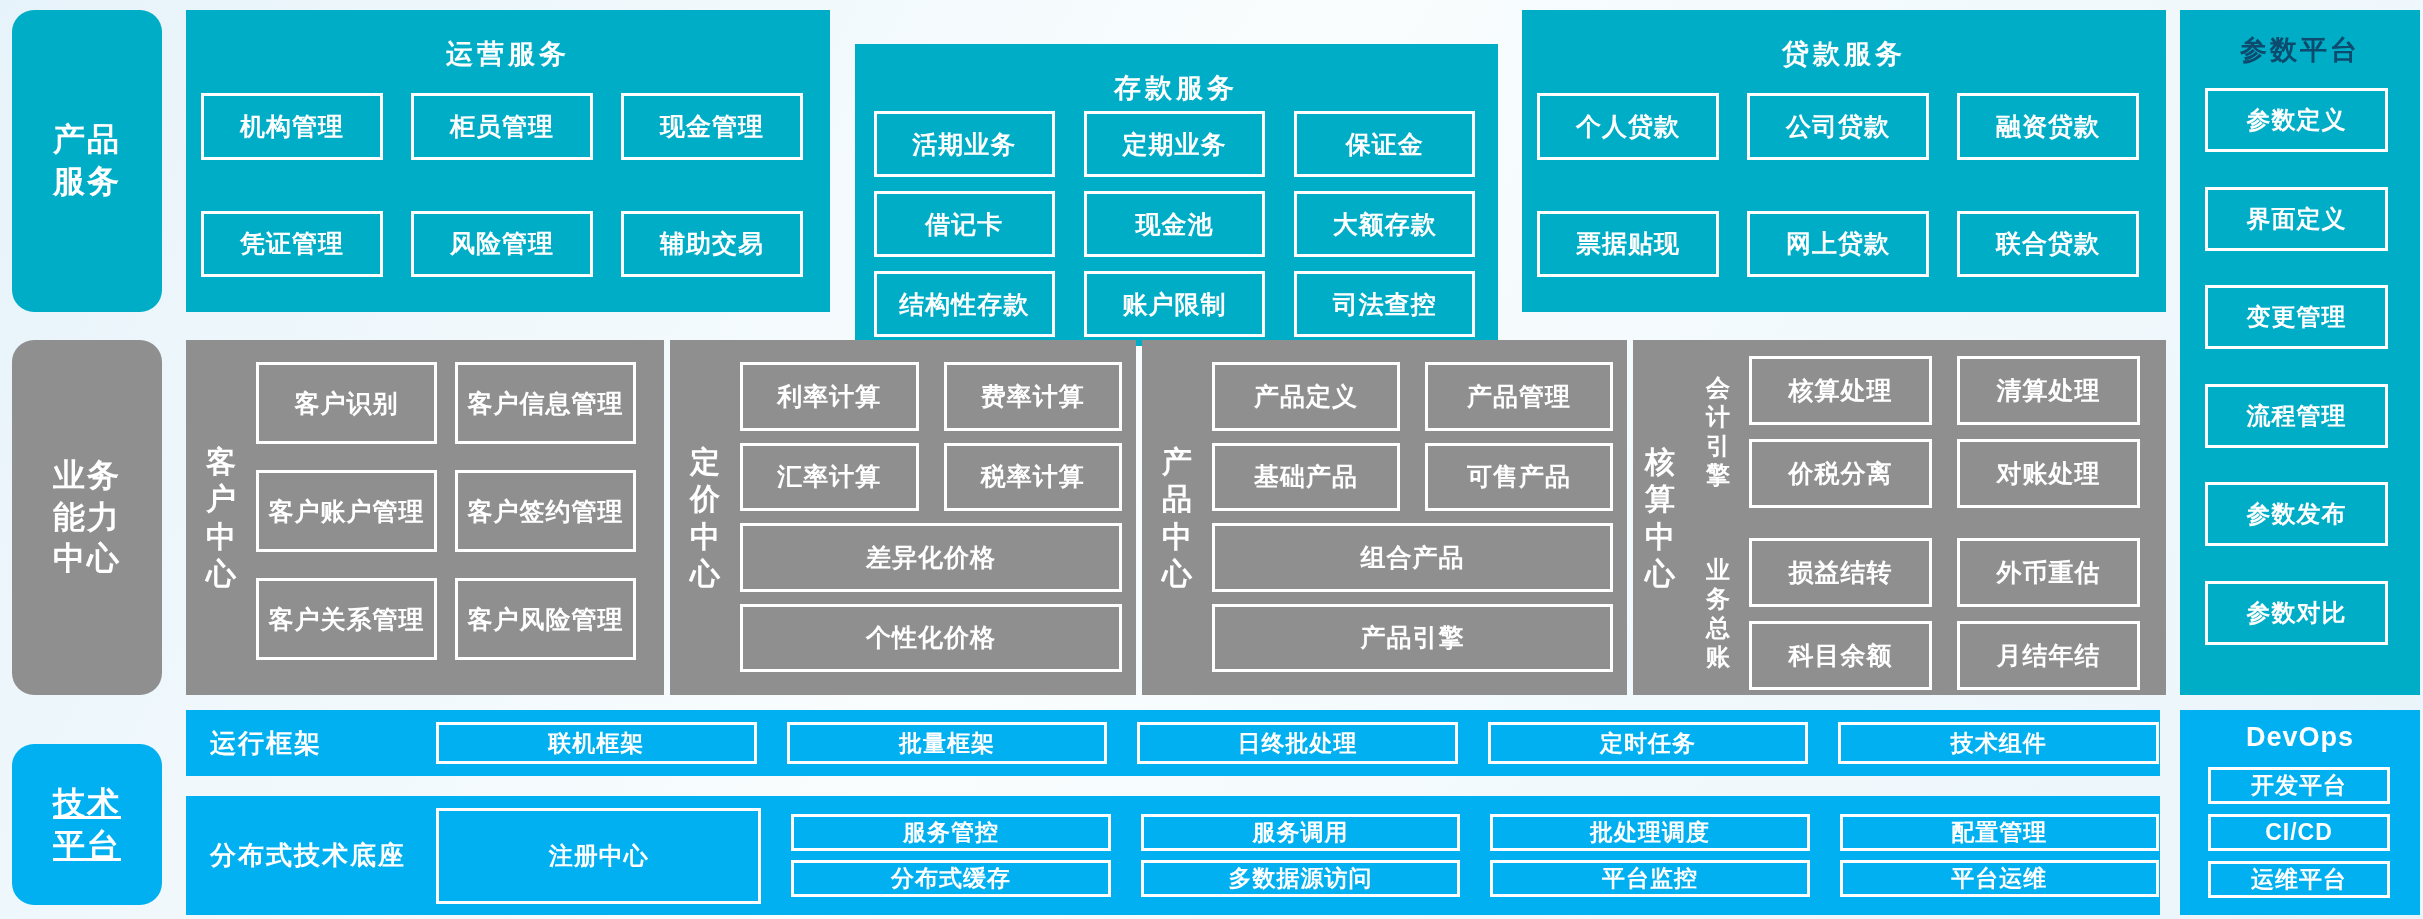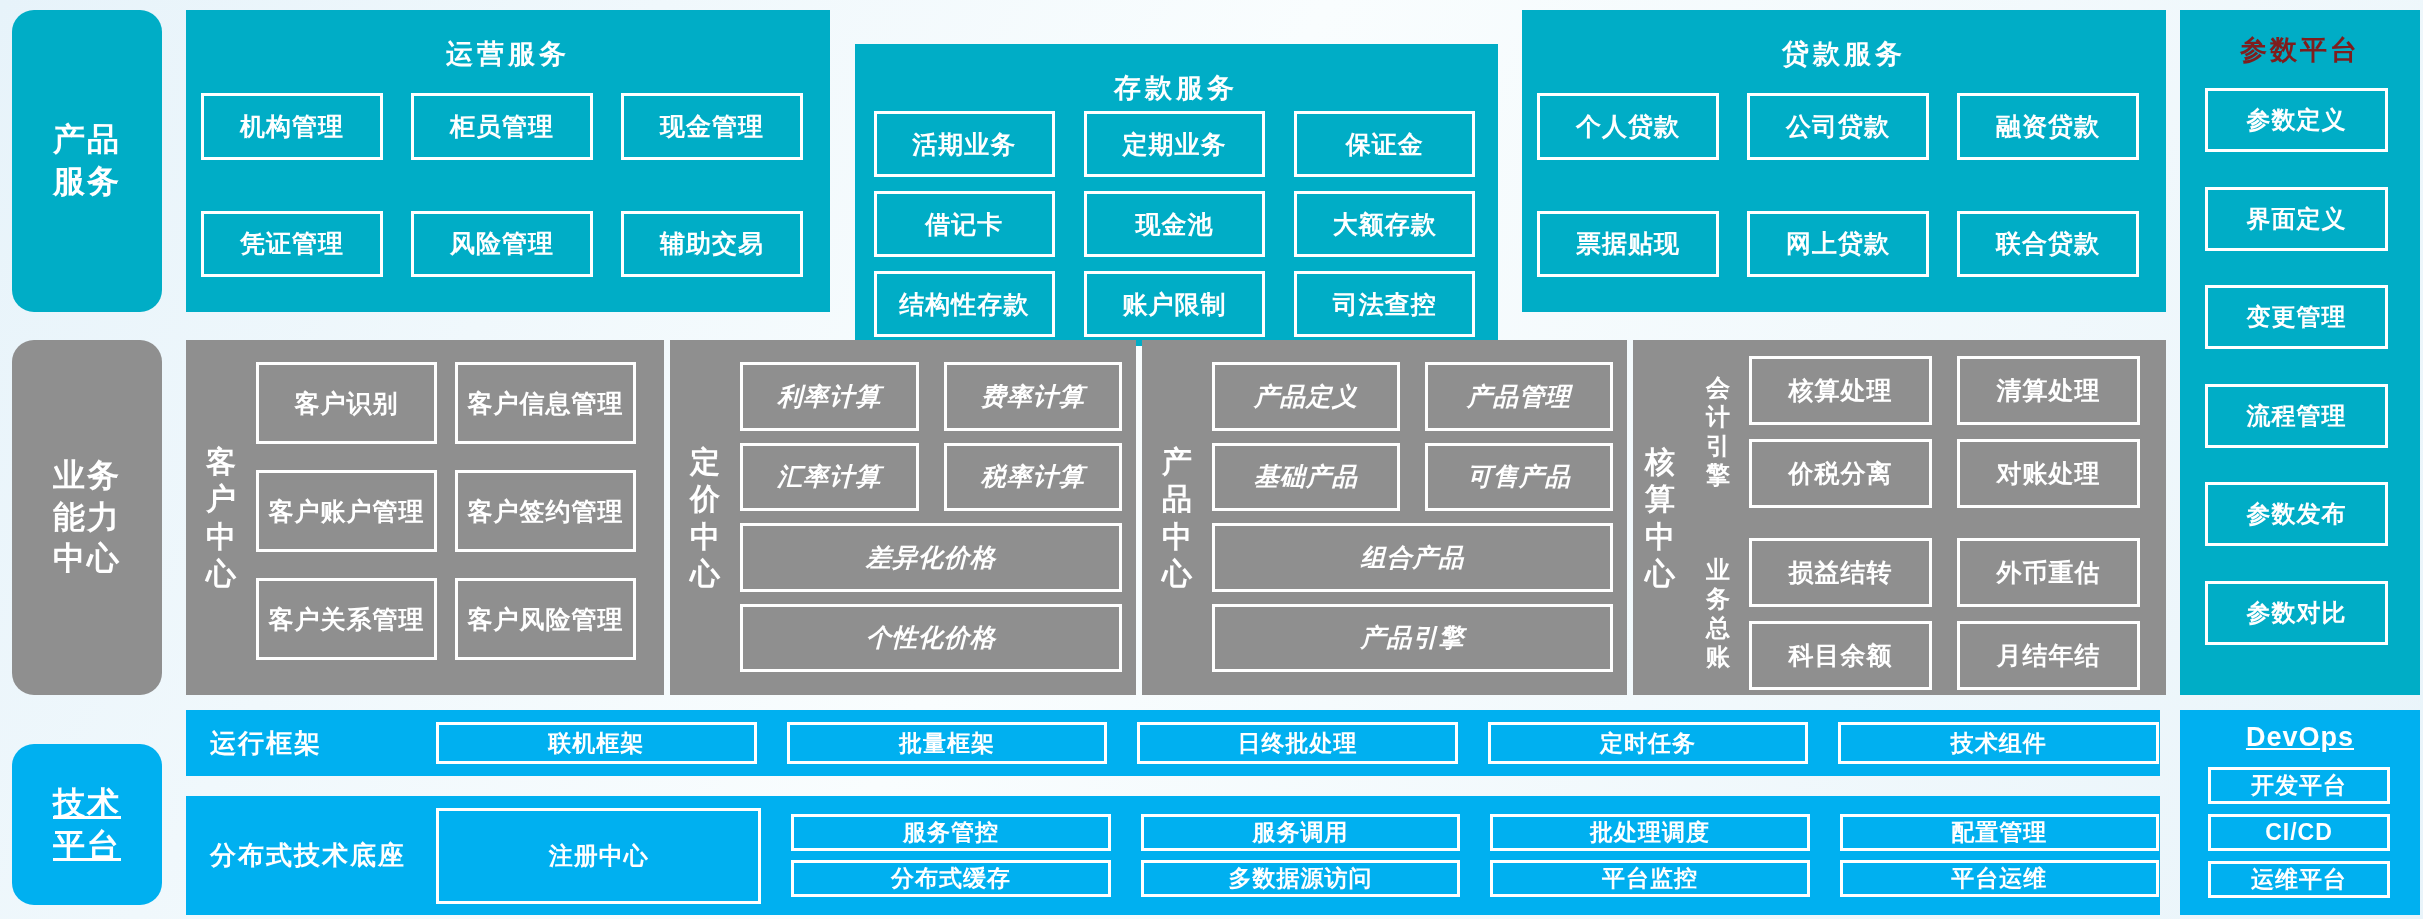--- a/index.html
+++ b/index.html
@@ -40,38 +40,38 @@
   .grid-2x3{left:15px; right:27px; top:83px; bottom:35px;
             grid-template-columns:repeat(3,1fr); grid-template-rows:repeat(2,1fr);
             column-gap:28px; row-gap:51px;}
   .grid-3x3{left:19px; right:22px; top:67px; bottom:9px;
             grid-template-columns:repeat(3,1fr); grid-template-rows:repeat(3,1fr);
             column-gap:29px; row-gap:14px;}
 
   
   .param{left:2180px; top:10px; width:240px; height:685px;}
   .param-title{position:absolute; top:22px; left:0; right:0; text-align:center;
-               color:#7f1d1d; font-size:27px; letter-spacing:3px;}
+               color:#0c4a6e; font-size:27px; letter-spacing:3px;}
   .param-stack{position:absolute; top:78px; bottom:50px; left:25px; right:32px;
                display:flex; flex-direction:column; justify-content:space-between;}
   .param-stack .box{height:64px; font-size:24px;}
 
   
   .row2{left:186px; top:340px; width:1980px; height:355px; display:flex; justify-content:space-between;}
   .cap{position:relative; height:355px; display:flex;}
   .cap-customer{width:478px;} .cap-pricing{width:466px;} .cap-product{width:485px;} .cap-accounting{width:533px;}
   .vrail{display:flex; align-items:center; justify-content:center; color:#fff;
          font-size:30px; line-height:1.25; white-space:pre-line; text-align:center;}
   .vrail-main{width:70px;}
   .grid-cust{flex:1; margin:22px 28px 35px 0; display:grid;
              grid-template-columns:repeat(2,1fr); grid-template-rows:repeat(3,1fr);
              column-gap:18px; row-gap:26px;}
   .grid-4row{flex:1; margin:22px 14px 23px 0; display:grid;
              grid-template-columns:repeat(2,1fr); grid-template-rows:repeat(4,1fr);
-             column-gap:25px; row-gap:12px;font-style:italic;}
+             column-gap:25px; row-gap:12px;}
   .wide{grid-column:1 / 3;}
   .acc-outer-rail{width:54px;}
   .acc-groups{flex:1; padding:16px 0 5px 0; display:flex; flex-direction:column; justify-content:space-between;}
   .acc-group{height:152px; display:flex;}
   .acc-sub-rail{width:62px; font-size:24px; line-height:1.2;}
   .grid-acc{flex:1; margin-right:26px; display:grid;
             grid-template-columns:repeat(2,1fr); grid-template-rows:repeat(2,1fr);
             column-gap:25px; row-gap:14px;}
 
   
@@ -80,21 +80,21 @@
   .band-b{top:796px; height:119px;}
   .band-label{width:250px; padding-left:24px; color:#fff; font-size:26px; letter-spacing:2px;}
   .band-boxes{flex:1; display:flex; gap:30px; margin-right:1px; align-items:center;}
   .band-boxes .box{flex:1; height:42px; font-size:23px;}
   .band-b .band-boxes .box.tall{height:96px; font-size:24px;}
   .stack2{flex:1; display:flex; flex-direction:column; gap:9px;}
   .stack2 .box{height:44px; font-size:23px;}
 
   
   .devops{left:2180px; top:710px; width:240px; height:205px; display:flex; flex-direction:column;}
-  .devops-title{margin-top:12px; text-align:center; color:#fff; font-size:27px; letter-spacing:1px;text-decoration:underline;}
+  .devops-title{margin-top:12px; text-align:center; color:#fff; font-size:27px; letter-spacing:1px;}
   .dv-stack{flex:1; margin:14px 30px 17px 28px; display:flex; flex-direction:column; justify-content:space-between;}
   .dv-stack .box{height:37px; font-size:23px;}
 </style>
 </head>
 <body>
 
 <div class="canvas">
 
   <div class="abs rail rail-1 teal">产品
 服务</div>

